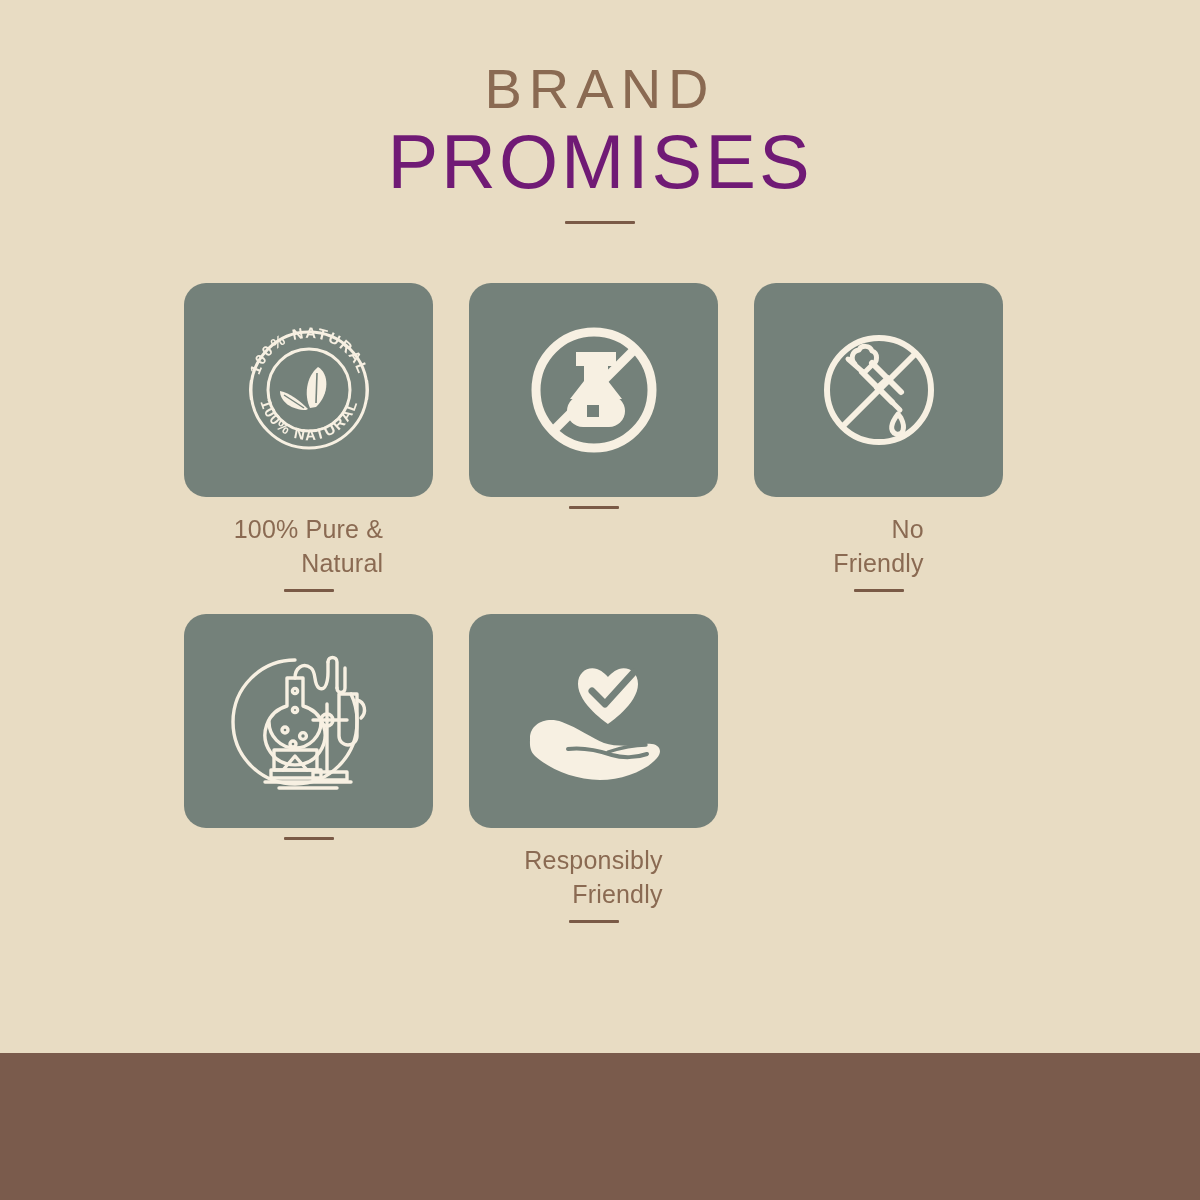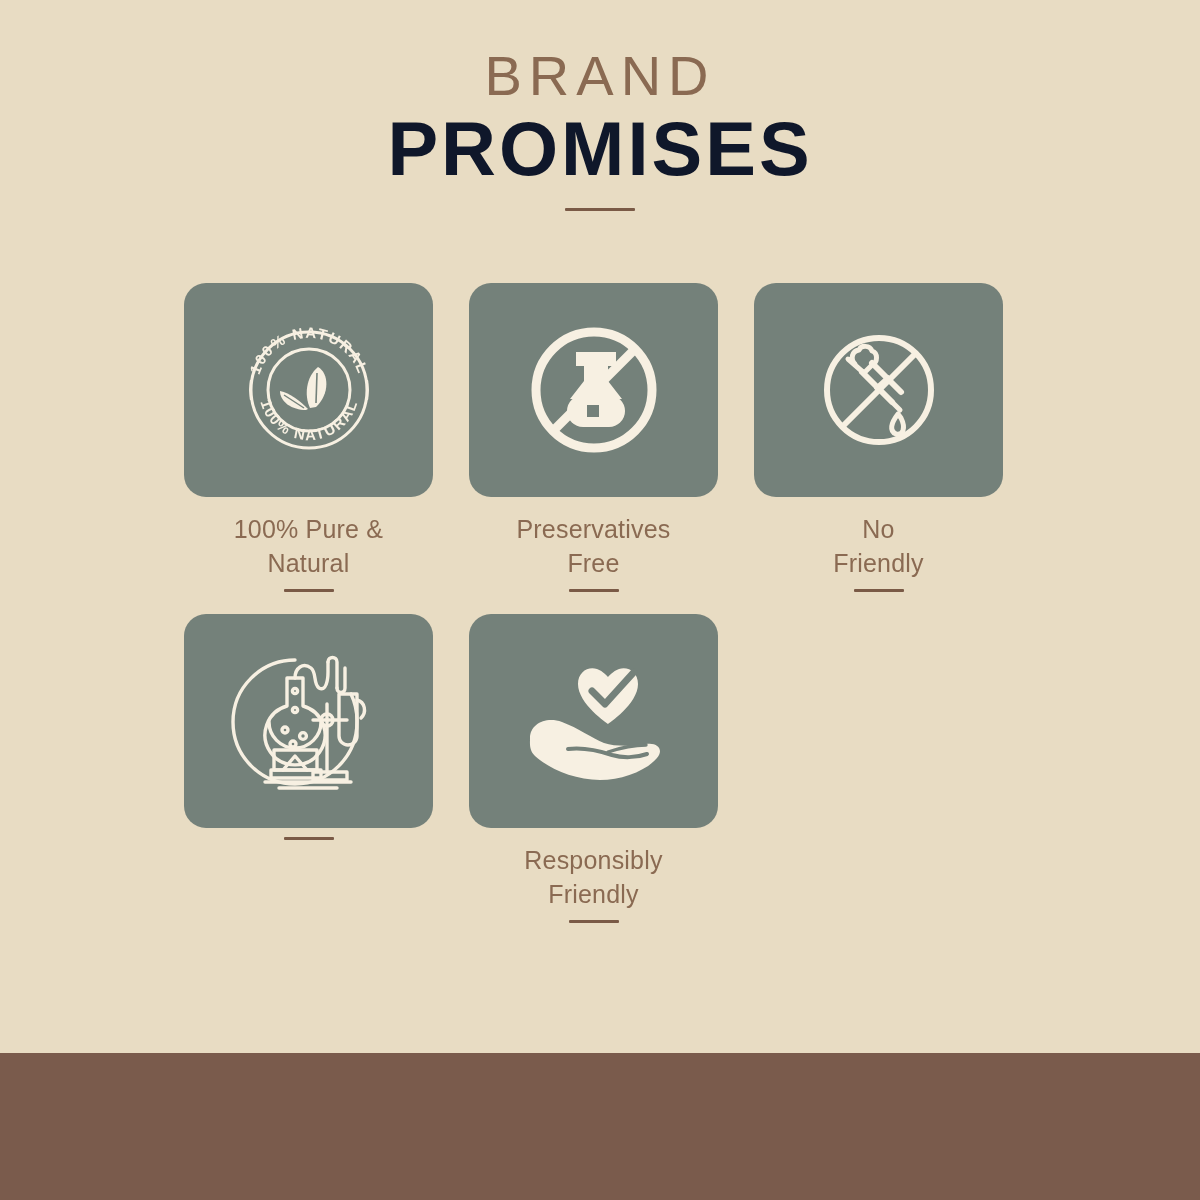--- a/index.html
+++ b/index.html
@@ -11,41 +11,41 @@
     height: 1200px;
     background: #E8DCC3;
     font-family: "Liberation Sans", sans-serif;
     overflow: hidden;
     position: relative;
   }
 
   
   .header {
     position: absolute;
-    top: 0;
+    top: 13px;
     left: 0;
     width: 1200px;
     text-align: center;
     padding-top: 48px;
     box-sizing: border-box;
   }
   .title-line1 {
     font-size: 56px;
     letter-spacing: 7px;
     color: #8A6A52;
     font-weight: 400;
     line-height: 1.0;
     margin: 0;
     display: block;
   }
   .title-line2 {
     font-size: 76px;
     letter-spacing: 3px;
-    color: #0f172a;
-    font-weight: 700;
+    color: #701a75;
+    font-weight: 400;
     line-height: 1.18;
     margin: 0;
     display: block;
   }
   .title-rule {
     width: 70px;
     height: 3px;
     background: #7A5A46;
     margin: 14px auto 0 auto;
     border-radius: 1px;
@@ -78,21 +78,21 @@
     justify-content: center;
     box-sizing: border-box;
   }
   .tile svg { display: block; }
 
   .caption {
     margin-top: 15px;
     font-size: 25px;
     line-height: 1.36;
     color: #8A6A52;
-    text-align: center;
+    text-align: right;
     font-weight: 400;
     letter-spacing: 0.2px;
     white-space: pre-line;
   }
   .cap-rule {
     width: 50px;
     height: 3px;
     background: #7A5A46;
     margin-top: 9px;
     border-radius: 1px;
@@ -157,22 +157,20 @@
           <circle cx="75" cy="75" r="58" fill="none" stroke="#F7F0E2" stroke-width="9"></circle>
 
           <path d="M 57,37 H 97 V 51 H 89 V 66 L 103,84 H 51 L 65,66 V 51 H 57 Z" fill="#F7F0E2"></path>
           <rect x="48" y="80" width="58" height="32" rx="16" fill="#F7F0E2"></rect>
           <rect x="68" y="90" width="12" height="12" fill="#74817A"></rect>
 
           <line x1="34" y1="116" x2="116" y2="34" stroke="#F7F0E2" stroke-width="9" stroke-linecap="butt"></line>
         </svg>
       </span>
     </div>
-    <div class="caption">Preservatives
-Free</div>
     <div class="cap-rule"></div>
   </div>
 
   <div class="promise">
     <div class="tile">
       <span>
         <svg width="150" height="150" viewBox="0 0 150 150">
           <circle cx="75" cy="75" r="52" fill="none" stroke="#F7F0E2" stroke-width="6"></circle>
           <line x1="38" y1="112" x2="112" y2="38" stroke="#F7F0E2" stroke-width="6"></line>
 

